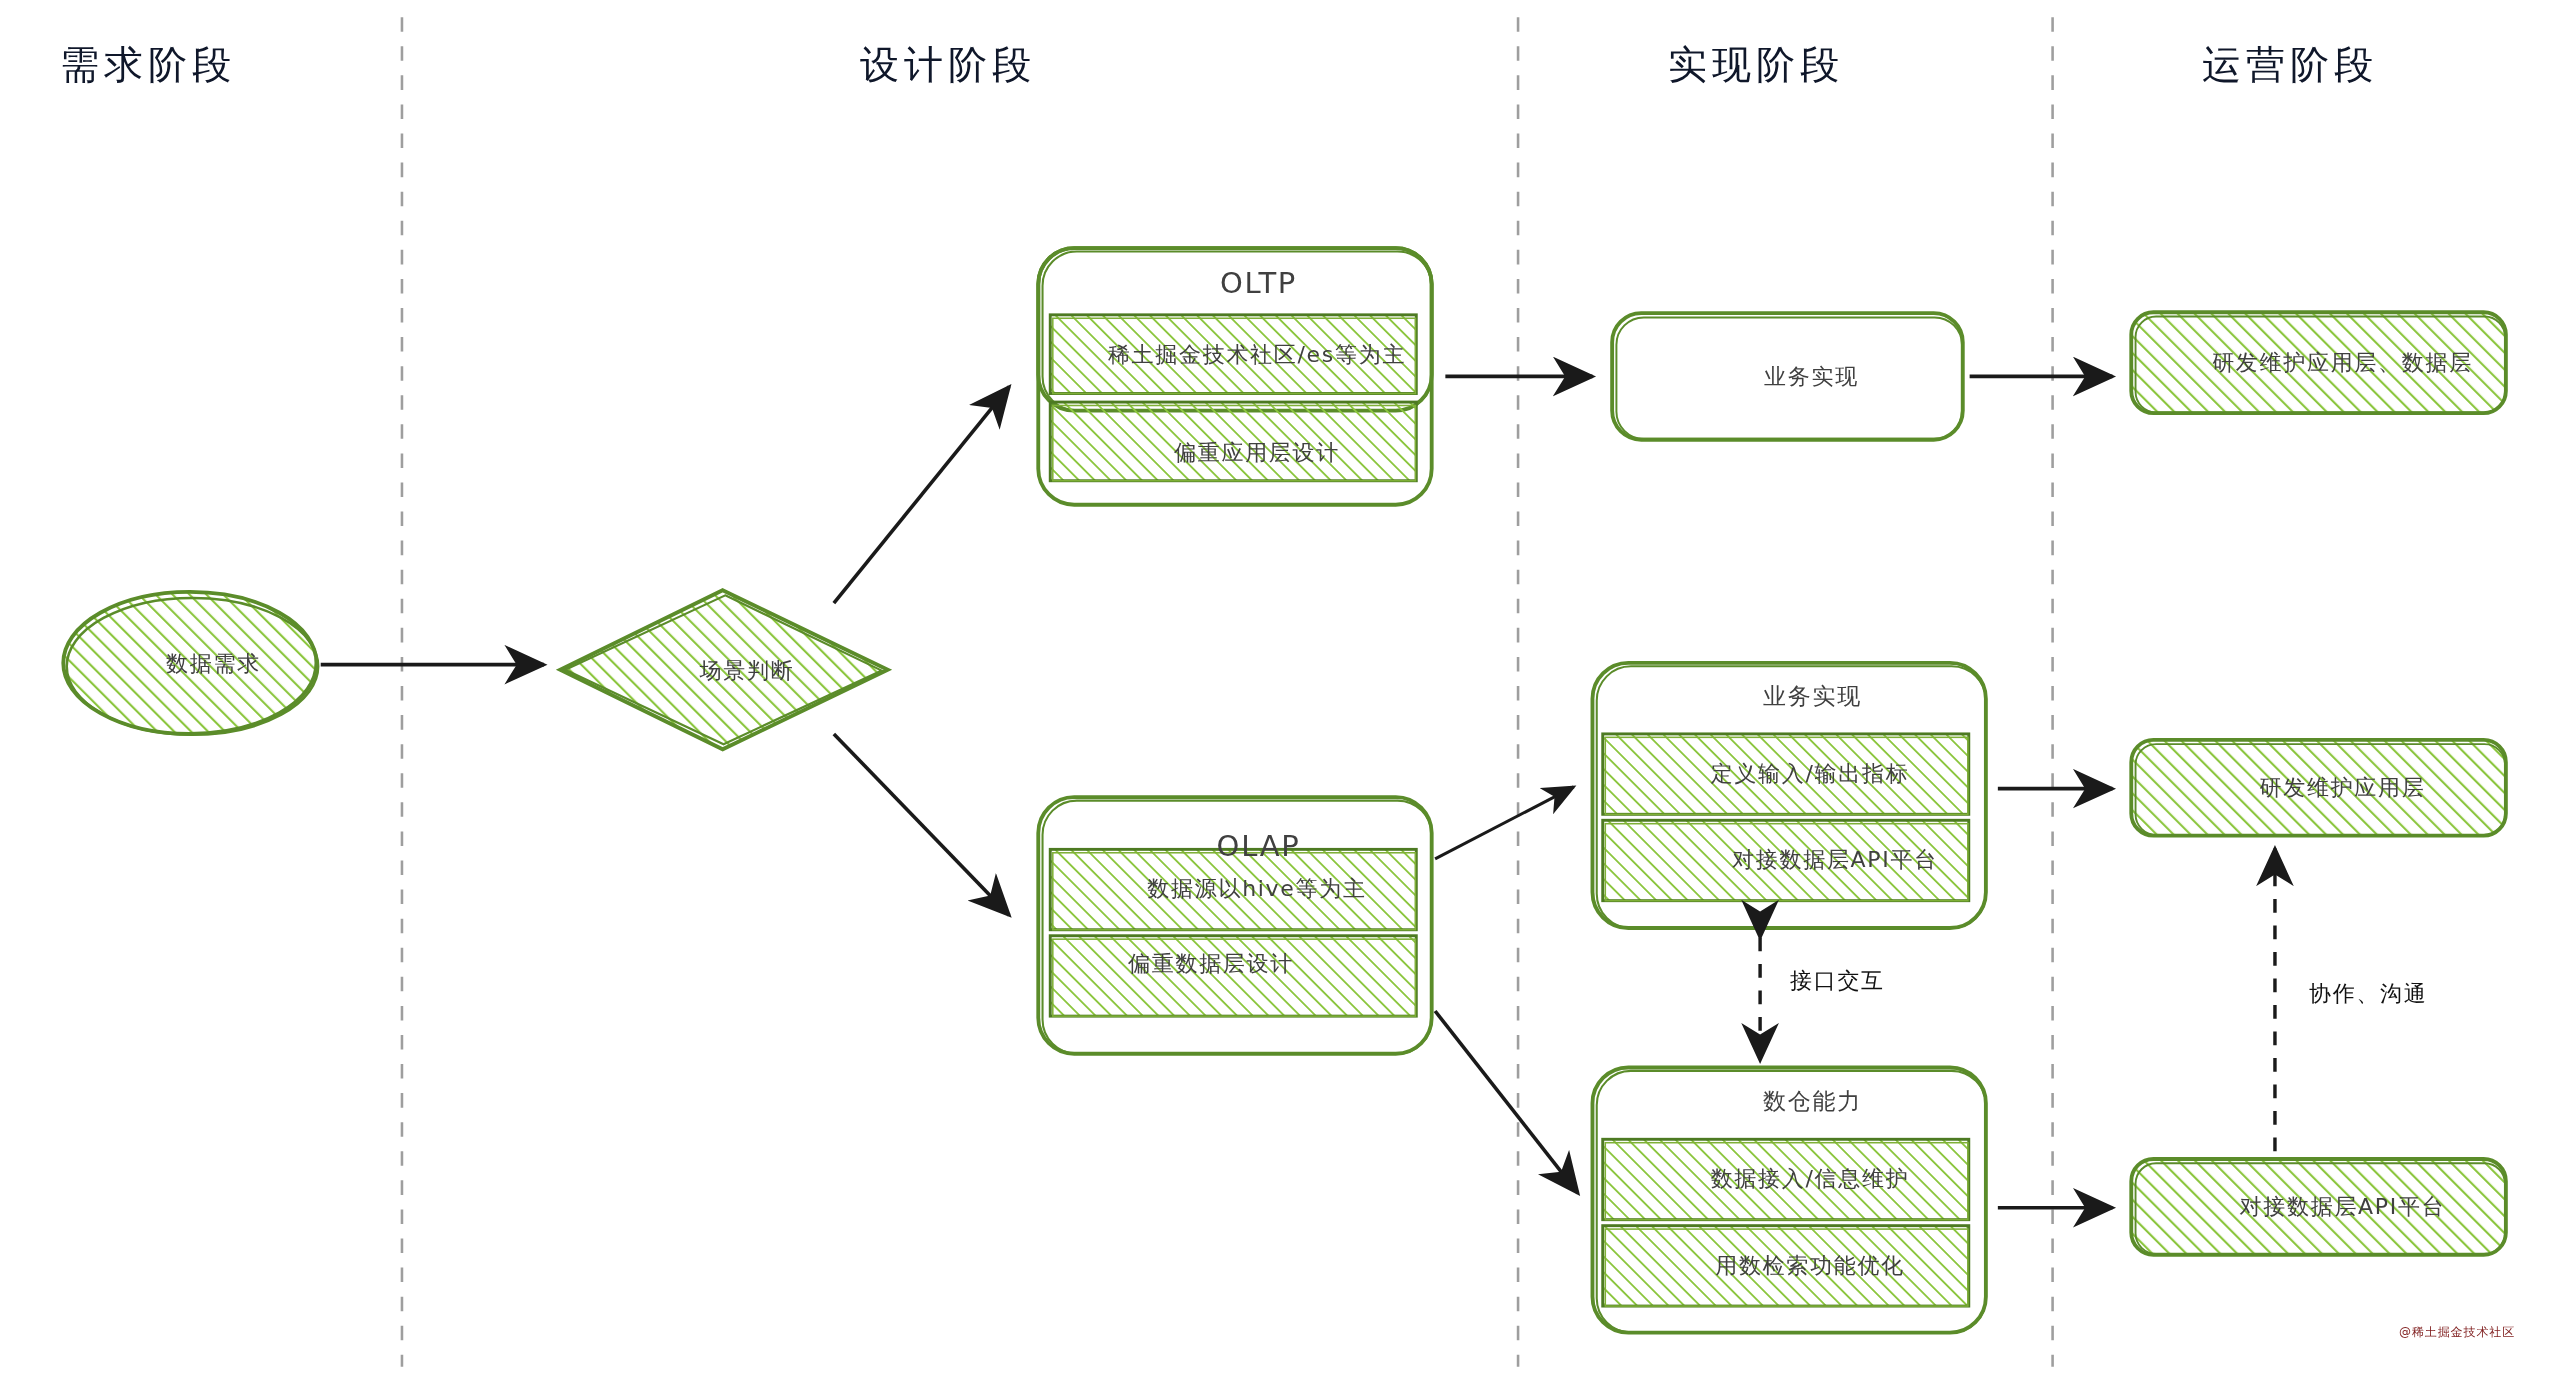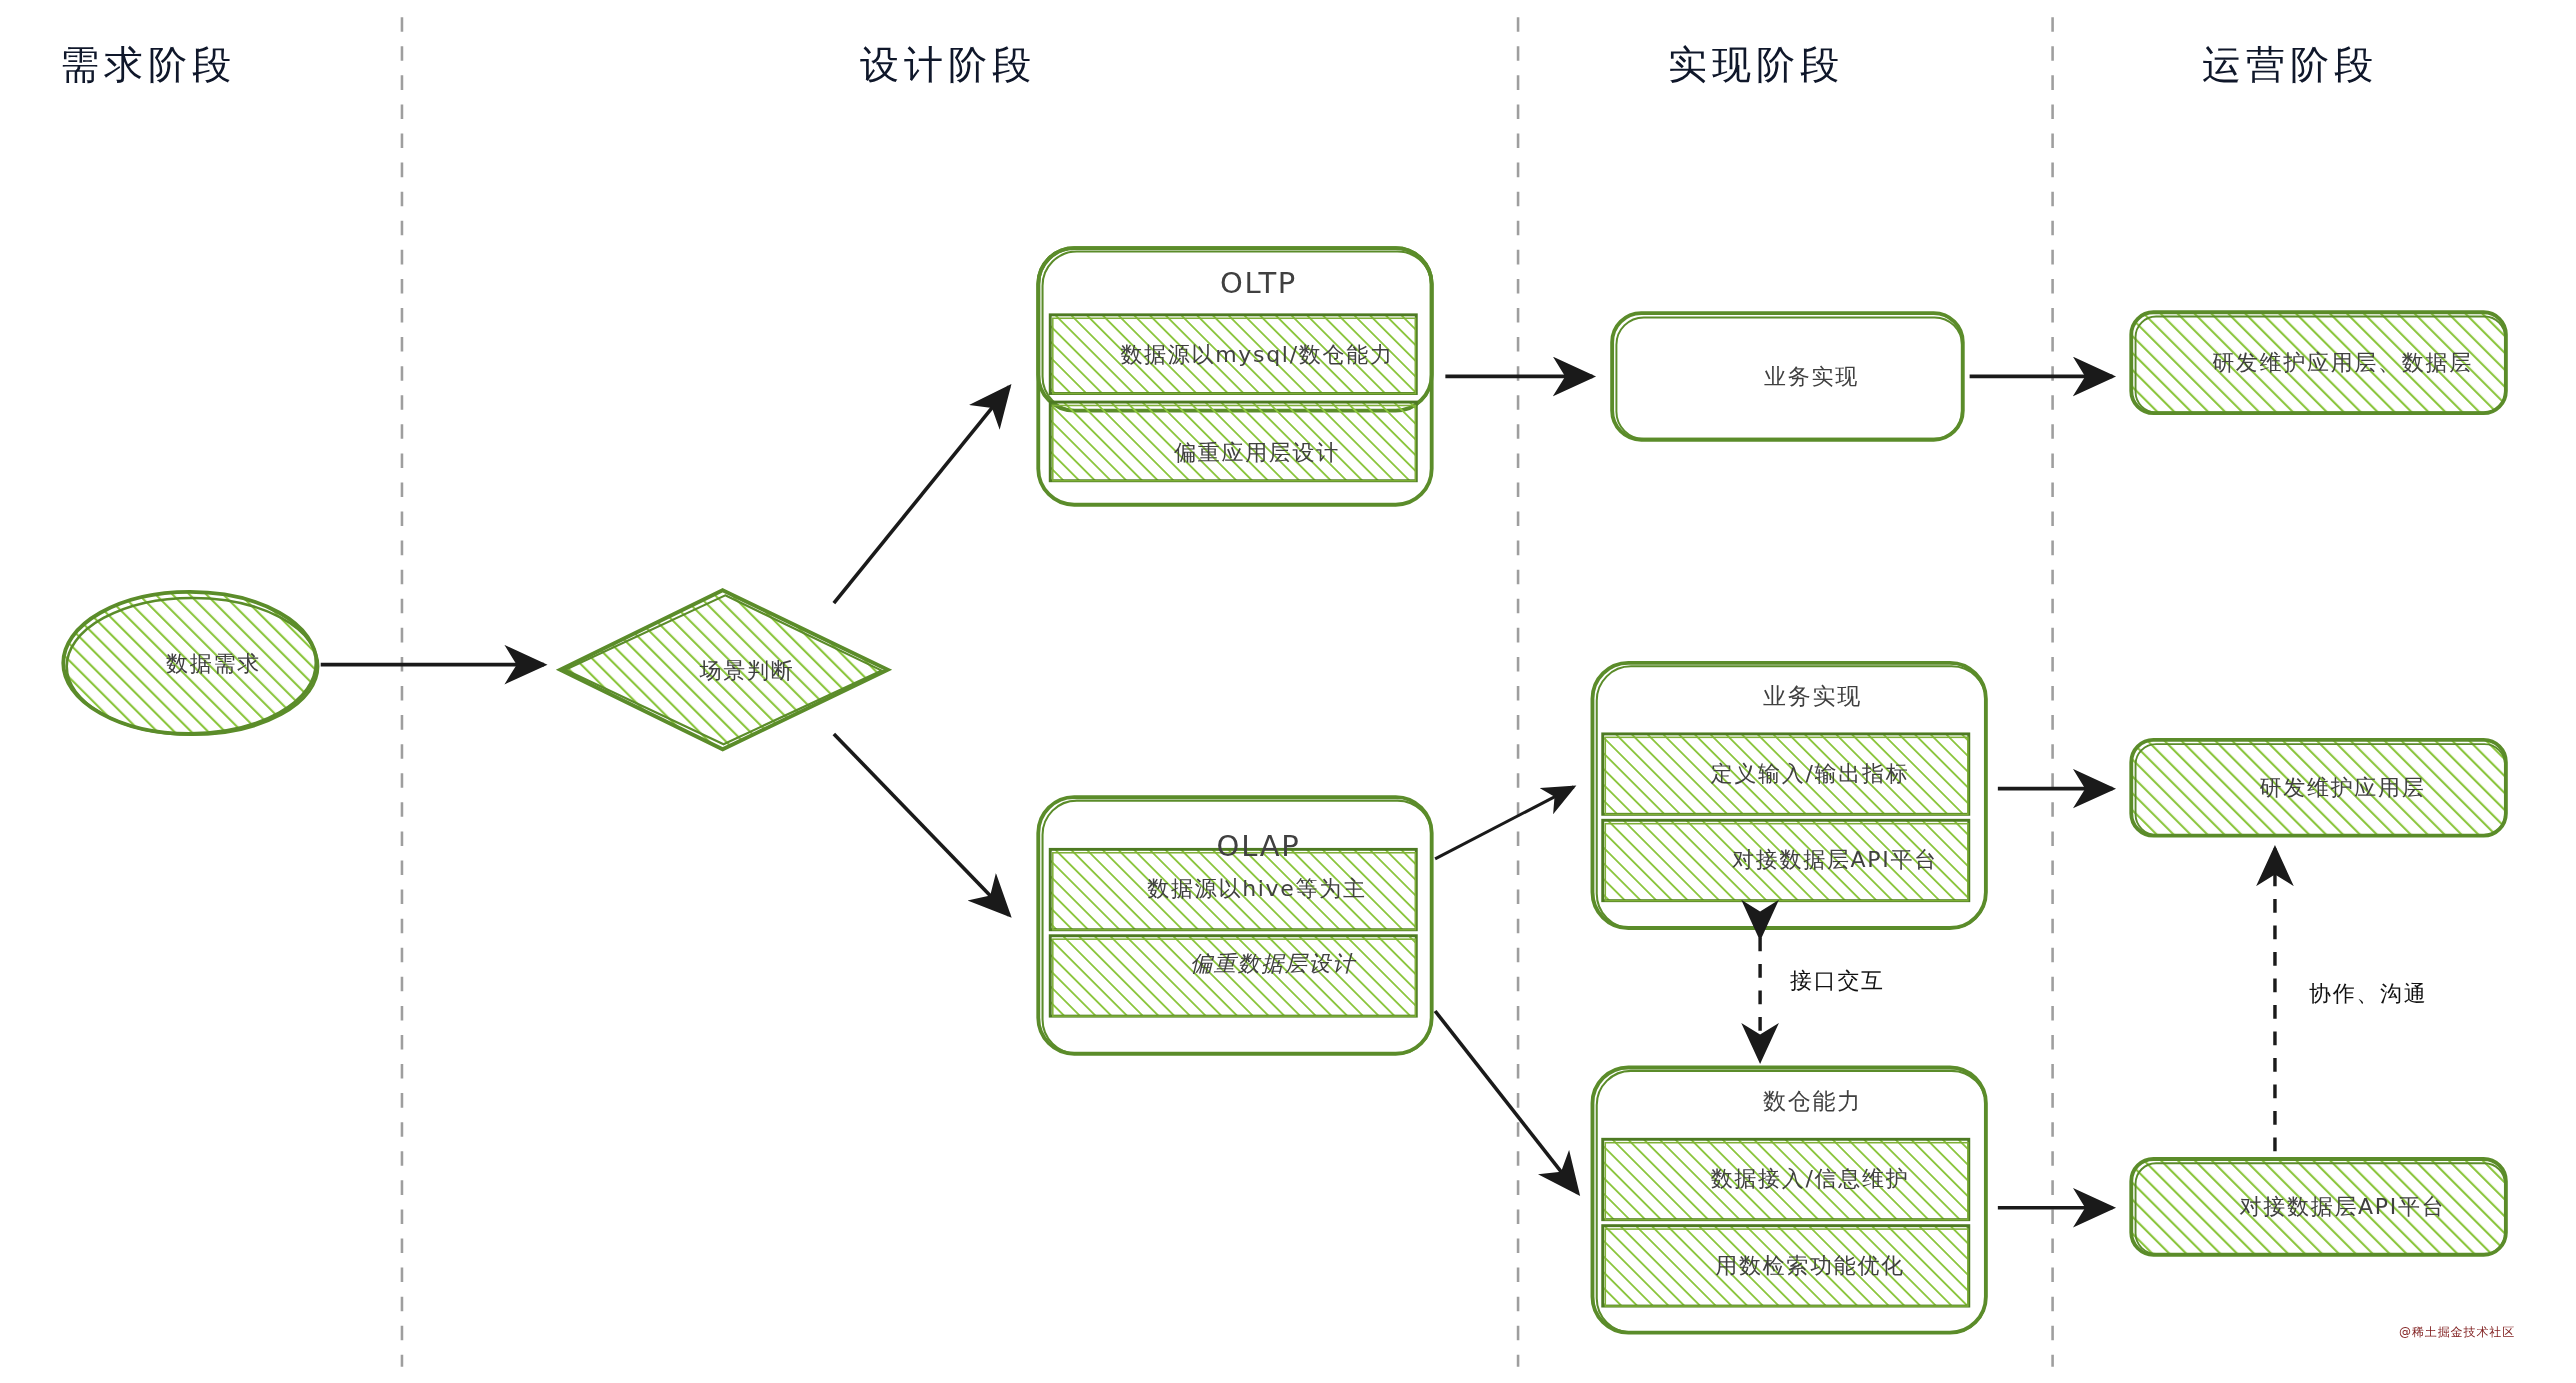--- a/index.html
+++ b/index.html
@@ -146,26 +146,26 @@
   <div class="hdr" style="left:60px;top:38px;">需求阶段</div>
   <div class="hdr" style="left:860px;top:38px;">设计阶段</div>
   <div class="hdr" style="left:1668px;top:38px;">实现阶段</div>
   <div class="hdr" style="left:2202px;top:38px;">运营阶段</div>
 
   <div class="node-label row-txt" style="left:63px;top:643px;width:253px;height:41px;">数据需求</div>
 
   <div class="node-label row-txt" style="left:599px;top:650px;width:248px;height:41px;">场景判断</div>
 
   <div class="node-label ttl" style="left:1038px;top:261px;width:393px;height:43px;font-size:29px;">OLTP</div>
-  <div class="node-label row-txt" style="left:1050px;top:315px;width:366px;height:79px;">数据源以mysql/数仓能力</div>
+  <div class="node-label row-txt" style="left:1050px;top:315px;width:366px;height:79px;">稀土掘金技术社区/es等为主</div>
   <div class="node-label row-txt" style="left:1050px;top:402px;width:366px;height:102px;">偏重应用层设计</div>
 
   <div class="node-label ttl" style="left:1038px;top:824px;width:393px;height:43px;font-size:29px;">OLAP</div>
   <div class="node-label row-txt" style="left:1050px;top:849px;width:366px;height:80px;">数据源以hive等为主</div>
-  <div class="node-label row-txt" style="left:1066px;top:936px;width:366px;height:56px;font-style:italic;">偏重数据层设计</div>
+  <div class="node-label row-txt" style="left:1004px;top:936px;width:366px;height:56px;">偏重数据层设计</div>
 
   <div class="node-label row-txt" style="left:1612px;top:313px;width:351px;height:127px;">业务实现</div>
 
   <div class="node-label ttl" style="left:1592px;top:676px;width:393px;height:41px;">业务实现</div>
   <div class="node-label row-txt" style="left:1603px;top:734px;width:366px;height:80px;">定义输入/输出指标</div>
   <div class="node-label row-txt" style="left:1603px;top:820px;width:416px;height:80px;">对接数据层API平台</div>
 
   <div class="node-label ttl" style="left:1592px;top:1081px;width:393px;height:41px;">数仓能力</div>
   <div class="node-label row-txt" style="left:1603px;top:1139px;width:366px;height:80px;">数据接入/信息维护</div>
   <div class="node-label row-txt" style="left:1603px;top:1226px;width:366px;height:80px;">用数检索功能优化</div>

